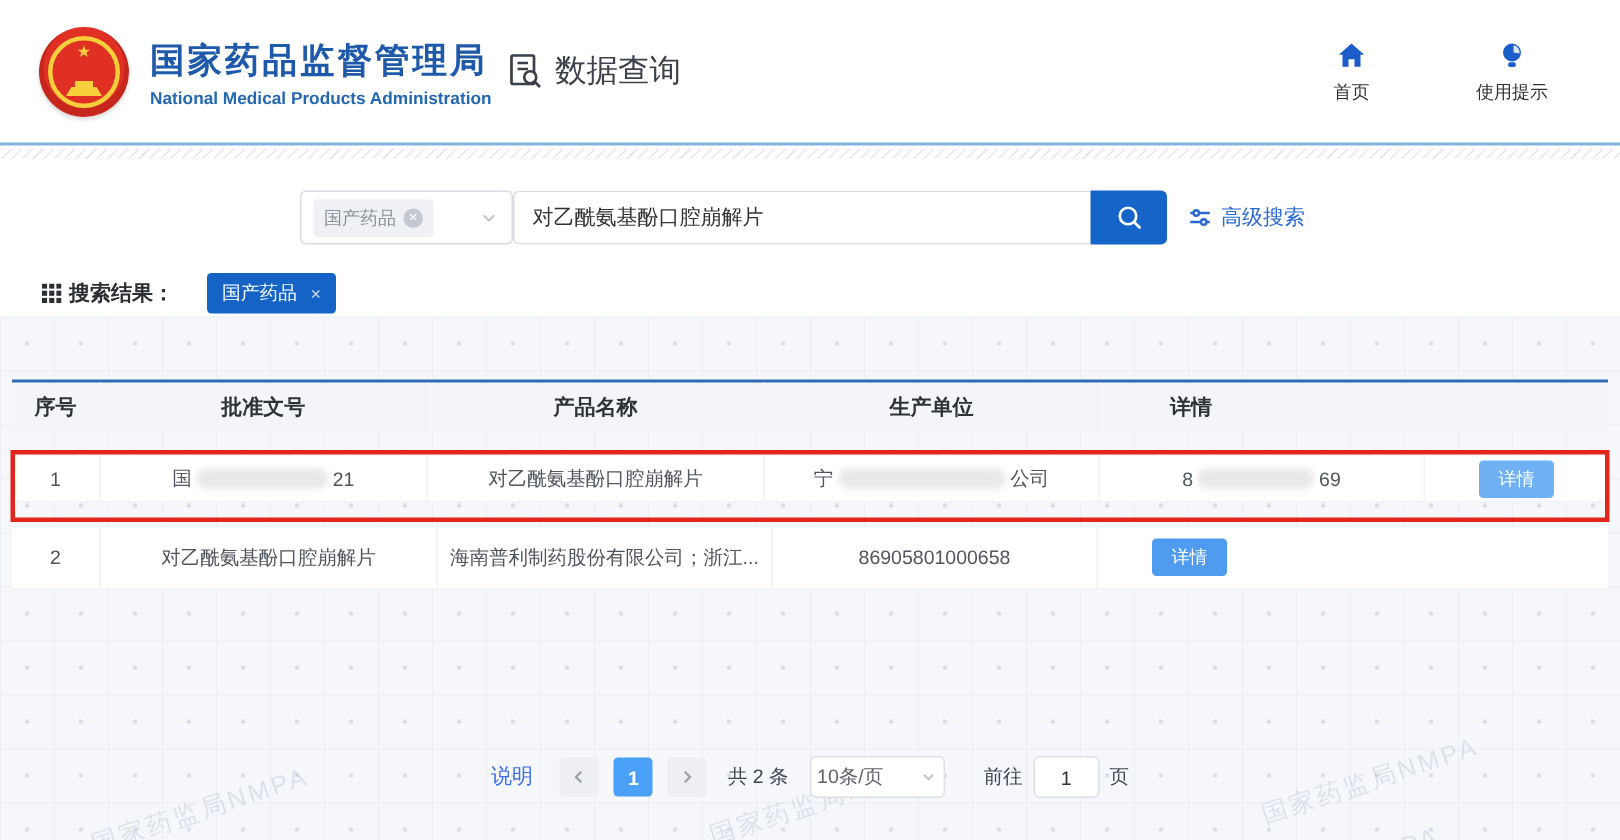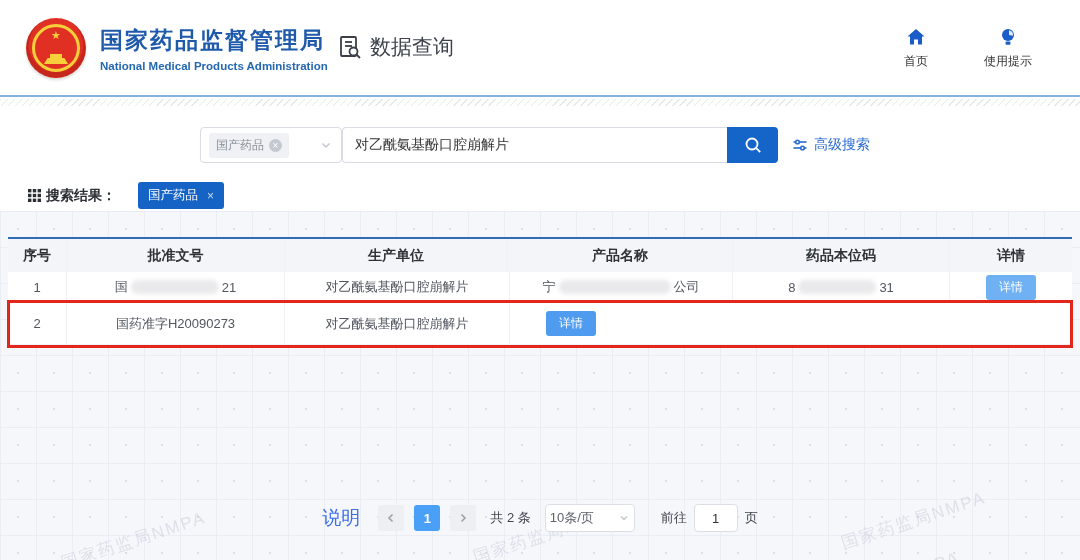--- a/index.html
+++ b/index.html
@@ -16,21 +16,21 @@
     background:radial-gradient(circle at 50% 45%, #E03024 0 60%, #C6261B 61% 100%); box-shadow:0 2px 3px rgba(0,0,0,.15); }
   .emblem .ring { position:absolute; inset:6px; border:3px solid #F6CF3B; border-radius:50%; }
   .emblem .star { position:absolute; left:50%; top:12px; transform:translateX(-50%); color:#F6CF3B; font-size:11px; line-height:1; }
   .emblem .gate { position:absolute; left:50%; bottom:14px; transform:translateX(-50%); width:24px; height:10px;
     background:#F6CF3B; clip-path:polygon(0 100%,15% 40%,25% 40%,25% 0,75% 0,75% 40%,85% 40%,100% 100%); }
   .org { position:absolute; left:100px; top:25px; }
   .org .zh { font-size:23px; font-weight:bold; color:#1E5AA9; letter-spacing:2px; }
   .org .en { font-size:11.5px; color:#2468B2; margin-top:4px;font-weight:bold; }
   .module { position:absolute; left:337px; top:33px; display:flex; align-items:center; gap:7px; }
   .module .t { font-size:21px; color:#3C414B; }
-  .topnav { position:absolute; right:48px; top:27px; display:flex; gap:44px; }
+  .topnav { position:absolute; right:48px; top:27px; display:flex; gap:59px; }
   .navitem { display:flex; flex-direction:column; align-items:center; gap:6px; cursor:pointer; min-width:48px; }
   .navitem .lbl { font-size:12px; color:#333; white-space:nowrap; }
   
   .select-box { position:absolute; left:200px; top:127px; width:142px; height:36px; background:#fff;
     border:1px solid #D9DCE3; border-radius:4px; display:flex; align-items:center; padding:0 8px; cursor:pointer; }
   .cat-tag { background:#EFF1F4; color:#8A9099; font-size:12px; padding:4px 7px; border-radius:3px;
     display:flex; align-items:center; gap:5px; white-space:nowrap; }
   .tag-close { width:13px; height:13px; border-radius:50%; background:#C4C8D0; color:#fff; font-size:10px;
     line-height:13px; text-align:center; cursor:pointer; }
   .select-box .chev { margin-left:auto; }
@@ -52,40 +52,40 @@
   .content { position:absolute; left:0; top:211px; width:1080px; height:349px; background-color:#F5F7FB;
     background-image:
       radial-gradient(circle, #D8DDE8 1.4px, rgba(0,0,0,0) 1.5px),
       linear-gradient(#EAEDF4 1px, rgba(0,0,0,0) 1px),
       linear-gradient(90deg, #EAEDF4 1px, rgba(0,0,0,0) 1px);
     background-size:36px 36px; }
   .watermark { position:absolute; transform:rotate(-18deg); color:#B6BCCA; opacity:.38; font-size:17px;
     letter-spacing:2px; white-space:nowrap; pointer-events:none; }
   
   .table { position:absolute; left:8px; top:26px; width:1064px; }
-  .trow { display:flex; align-items:stretch; }
+  .trow { display:flex; align-items:stretch;margin-top:16px; }
   .thead { background:#F3F5F9; border-top:2px solid #2E6CB7; height:35px; font-weight:bold; font-size:14px; color:#2F3338; }
   .tbody-row { background:#fff; border-bottom:1px solid #F0F2F6; font-size:13px; color:#51555E; }
   .r1 { height:31px; }
   .r2 { height:42px; }
   .cell { display:flex; align-items:center; justify-content:center; border-right:1px solid #EFF1F6; padding:0 6px;
     white-space:nowrap; overflow:hidden; }
   .cell:last-child { border-right:none; }
   .c0{width:59px;} .c1{width:218px;} .c2{width:225px;} .c3{width:223px;} .c4{width:217px;} .c5{width:122px;}
   .blur { display:inline-block; height:14px; background:#E9E9EB; border-radius:7px; filter:blur(2px); margin:0 3px; }
   .bw-a{width:88px;} .bw-m{width:112px;} .bw-c{width:78px;}
   .detail-btn { border:none; color:#fff; font-size:12px; padding:4px 13px; border-radius:3px; cursor:pointer;
     font-family:inherit; }
   .detail-btn.light { background:#6FB1F2; }
   .detail-btn.deep { background:#4E9BEF; }
   .red-box { position:absolute; left:-1px; top:63px; width:1066px; height:48px; border:3px solid #E2261C; z-index:5; pointer-events:none; }
   
   .pagination { position:absolute; left:0; top:293px; width:1080px; display:flex; justify-content:center;
     align-items:center; gap:10px; font-size:13px; }
-  .note-link { color:#3B6EE8; font-size:19px; margin-right:8px; text-decoration:none; cursor:pointer; }
+  .note-link { color:#3B6EE8; font-size:14px; margin-right:8px; text-decoration:none; cursor:pointer; }
   .pg-btn { width:26px; height:26px; border-radius:3px; background:#EDEFF3; color:#8A8F98; border:none;
     font-size:13px; cursor:pointer; display:flex; align-items:center; justify-content:center; font-family:inherit; }
   .pg-cur { background:#4AA0F6; color:#fff; font-weight:bold; }
   .total { color:#42464E; margin:0 4px; }
   .size-select { width:90px; height:28px; background:#fff; border:1px solid #DCDFE6; border-radius:4px;
     display:flex; align-items:center; justify-content:center; gap:24px; color:#5E6269; cursor:pointer; }
   .goto { display:flex; align-items:center; gap:7px; margin-left:16px; color:#42464E; }
   .goto-input { width:44px; height:28px; border:1px solid #DCDFE6; border-radius:4px; text-align:center;
     font-size:13px; color:#333; outline:none; font-family:inherit; }
   svg { display:block; }
@@ -198,53 +198,53 @@
   <span class="watermark" style="left:468px; top:368px;">国家药监局NMPA</span>
   <span class="watermark" style="left:812px; top:358px;">国家药监局NMPA</span>
   <span class="watermark" style="left:58px; top:318px;">国家药监局NMPA</span>
   <span class="watermark" style="left:470px; top:312px;">国家药监局NMPA</span>
   <span class="watermark" style="left:838px; top:298px;">国家药监局NMPA</span>
 
   <div class="table">
     <div class="trow thead">
       <div class="cell c0">序号</div>
       <div class="cell c1">批准文号</div>
+      <div class="cell c2">产品名称</div>
       <div class="cell c3">生产单位</div>
-      <div class="cell c2">产品名称</div>
-      <div class="cell c4">药品本位码</div>
       <div class="cell c5">详情</div>
     </div>
 
     <div class="trow tbody-row r1">
       <div class="cell c0">1</div>
       <div class="cell c1">
         <span>国</span>
         <span class="blur bw-a"></span>
         <span>21</span>
       </div>
       <div class="cell c2">对乙酰氨基酚口腔崩解片</div>
       <div class="cell c3">
         <span>宁</span>
         <span class="blur bw-m"></span>
         <span>公司</span>
       </div>
       <div class="cell c4">
         <span>8</span>
         <span class="blur bw-c"></span>
-        <span>31</span>
+        <span>69</span>
       </div>
       <div class="cell c5">
         <button class="detail-btn light">详情</button>
       </div>
     </div>
 
     <div class="trow tbody-row r2">
       <div class="cell c0">2</div>
-      <div class="cell c1">国药准字H20090273</div>
       <div class="cell c2">对乙酰氨基酚口腔崩解片</div>
+      <div class="cell c3">海南普利制药股份有限公司；浙江...</div>
+      <div class="cell c4">86905801000658</div>
       <div class="cell c5">
         <button class="detail-btn deep">详情</button>
       </div>
     </div>
 
     <div class="red-box"></div>
   </div>
 
   <div class="pagination">
     <a class="note-link">说明</a>

